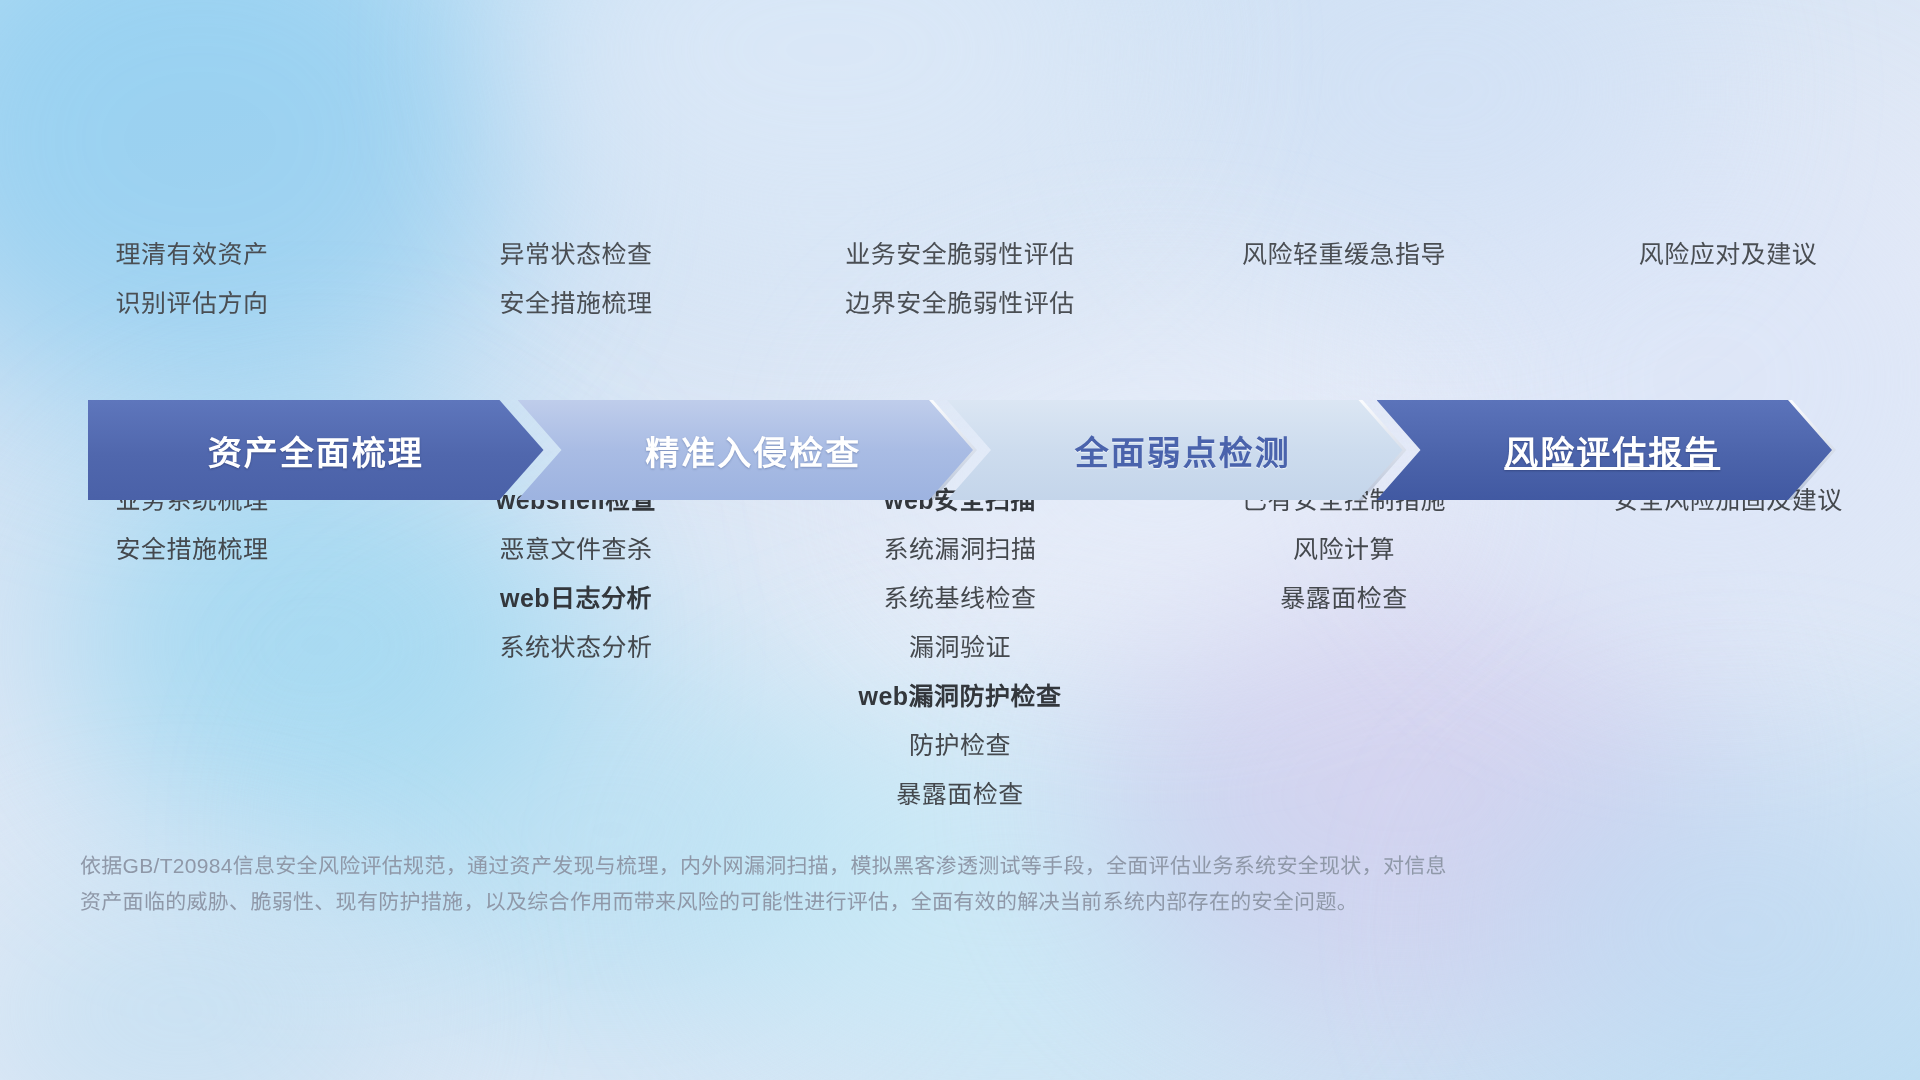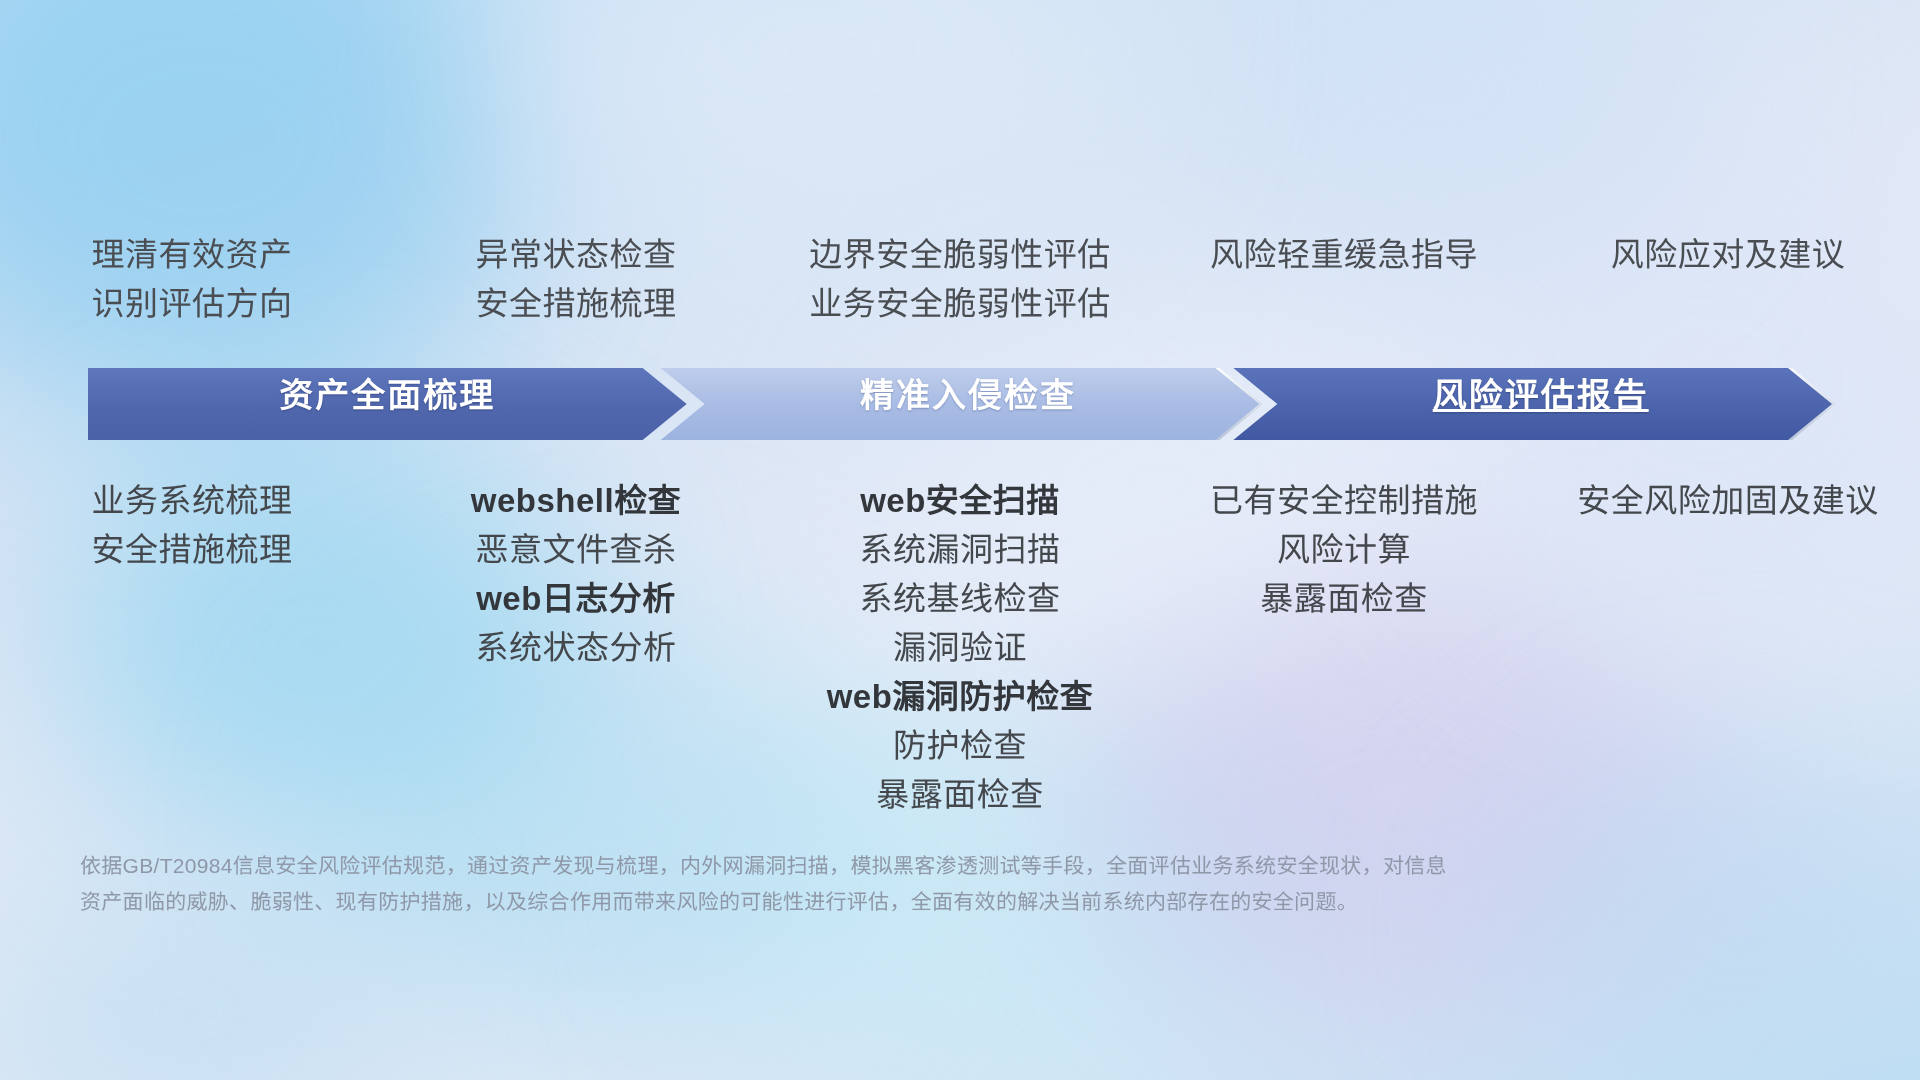--- a/index.html
+++ b/index.html
@@ -39,41 +39,42 @@
   }
   #top-row{top:230px;height:110px;}
   #bottom-row{top:476px;height:350px;}
 
   .col{
     display:flex;flex-direction:column;align-items:center;
     gap:0px;
   }
   .item{
     color:#44484d;
-    font-size:33px;
+    font-size:25px;
     line-height:49px;
     letter-spacing:.5px;
     white-space:nowrap;
   }
   .item.bold{font-weight:bold;color:#33373c;}
   #top-row .item{color:#4a4e53;}
 
   
   #banner{
     position:absolute;
     left:88px;top:368px;
     width:1744px;height:100px;
     display:flex;
   }
   .chev{
     position:relative;
-    height:72px;
+    height:100px;
     flex:1 1 0;
-    display:flex;justify-content:center;
+    display:flex;align-items:center;justify-content:center;
     margin-left:-26px;
+    margin-top:32px;
   }
   .chev:first-child{margin-left:0;}
   .chev .shape{
     position:absolute;inset:0;
     -webkit-clip-path:polygon(0 0,calc(100% - 44px) 0,100% 50%,calc(100% - 44px) 100%,0 100%,44px 50%);
     clip-path:polygon(0 0,calc(100% - 44px) 0,100% 50%,calc(100% - 44px) 100%,0 100%,44px 50%);
   }
   .chev:first-child .shape{
     -webkit-clip-path:polygon(0 0,calc(100% - 44px) 0,100% 50%,calc(100% - 44px) 100%,0 100%);
     clip-path:polygon(0 0,calc(100% - 44px) 0,100% 50%,calc(100% - 44px) 100%,0 100%);
@@ -142,41 +143,46 @@
 <div class="stage-grid" id="top-row">
   <div class="col">
       <div class="item">理清有效资产</div>
       <div class="item">识别评估方向</div>
     </div>
   <div class="col">
       <div class="item">异常状态检查</div>
       <div class="item">安全措施梳理</div>
     </div>
   <div class="col">
+      <div class="item">业务安全脆弱性评估</div>
       <div class="item">边界安全脆弱性评估</div>
-      <div class="item">业务安全脆弱性评估</div>
     </div>
   <div class="col">
       <div class="item">风险轻重缓急指导</div>
     </div>
   <div class="col">
       <div class="item">风险应对及建议</div>
     </div>
 </div>
 
 <div id="banner">
   <div class="chev s1">
 
     <div class="shape"></div>
     <span class="label">资产全面梳理</span>
   </div>
   <div class="chev s2">
     <div class="edge"></div>
     <div class="shape"></div>
     <span class="label">精准入侵检查</span>
+  </div>
+  <div class="chev s3">
+    <div class="edge"></div>
+    <div class="shape"></div>
+    <span class="label">全面弱点检测</span>
   </div>
   <div class="chev s5">
     <div class="edge"></div>
     <div class="shape"></div>
     <span class="label">风险评估报告</span>
   </div>
 </div>
 
 <div class="stage-grid" id="bottom-row">
   <div class="col">

